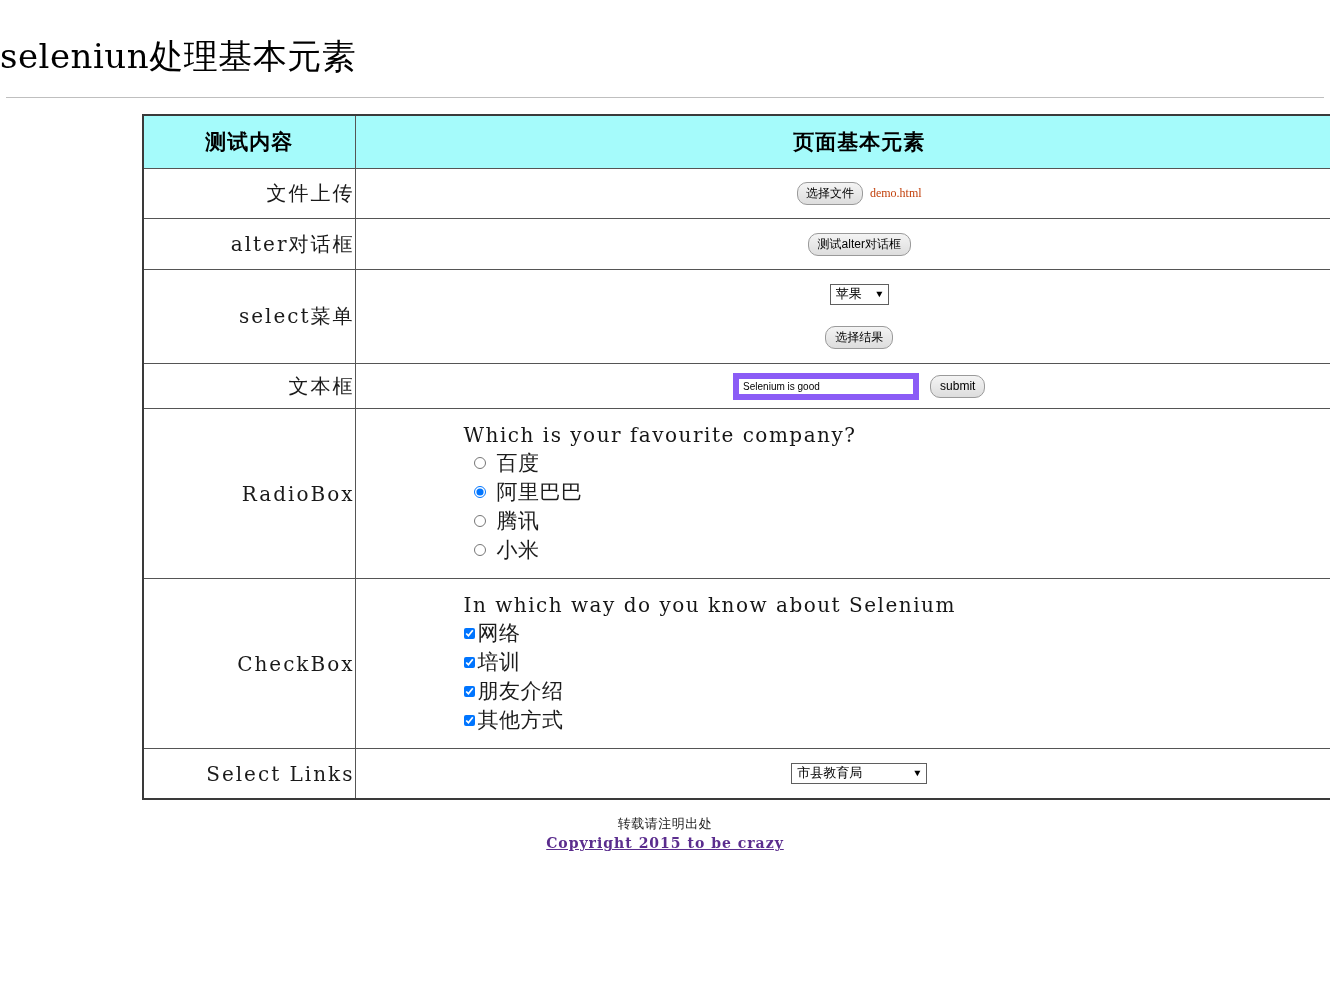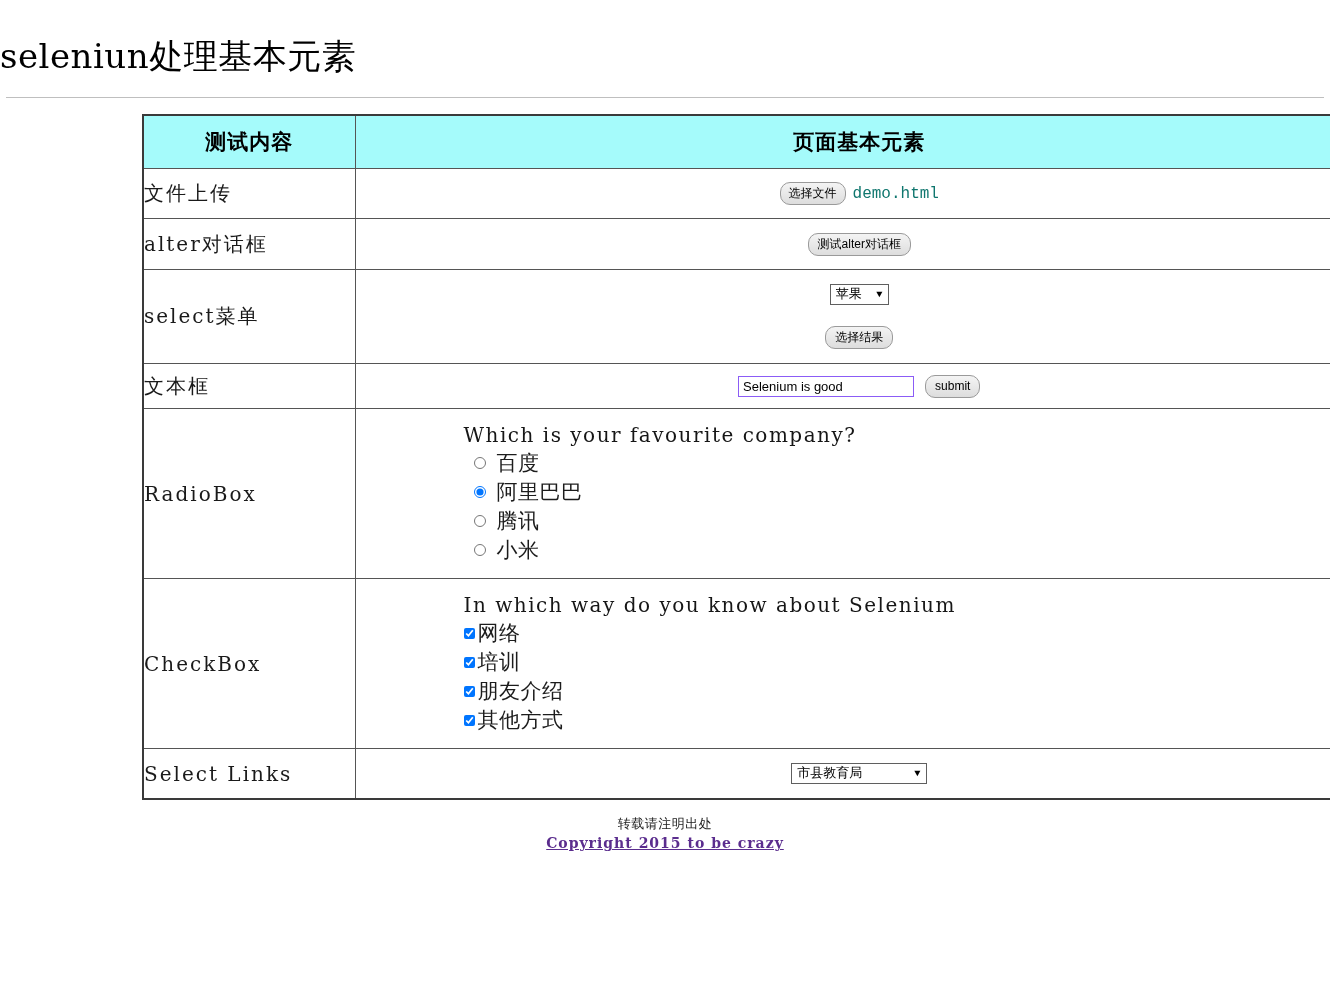--- a/index.html
+++ b/index.html
@@ -57,21 +57,21 @@
     background: #a5fbfb;
     font-family: "DejaVu Serif", "Liberation Serif", serif;
     font-weight: bold;
     font-size: 21px;
     height: 52px;
     text-align: center;
     letter-spacing: 1px;
   }
 
   td.row-label {
-    text-align: left;
+    text-align: right;
     font-family: "DejaVu Serif", "Liberation Serif", serif;
     font-size: 20px;
     letter-spacing: 2px;
     color: #1a1a1a;
   }
   td.row-content {
     text-align: center;
     padding: 0;
   }
 
@@ -99,23 +99,23 @@
   .btn-file {
     font-size: 12px;
     padding: 3px 8px 4px 8px;
   }
   .file-row {
     display: inline-flex;
     align-items: center;
     gap: 7px;
   }
   .file-name {
-    font-family: Liberation Mono, monospace;
-    font-size: 16px;
-    color: #0f766e;
+    font-family: Liberation Serif, serif;
+    font-size: 12px;
+    color: #c2410c;
   }
   .sel-shell {
     display: inline-flex;
     align-items: center;
     justify-content: space-between;
     background: #ffffff;
     border: 1px solid #5f5f5f;
     font-family: "Liberation Sans", "DejaVu Sans", sans-serif;
     font-size: 13px;
     line-height: 16px;
@@ -141,24 +141,24 @@
     height: 100%;
   }
 
   .text-row {
     display: inline-flex;
     align-items: center;
     gap: 11px;
   }
   input.txt {
     font-family: "Liberation Sans", "DejaVu Sans", sans-serif;
-    font-size: 13px;
+    font-size: 10px;
     width: 166px;
     padding: 2px 4px;
-    border: 1px solid #8b5cf6;
+    border: 6px solid #8b5cf6;
     background: #fff;
     color: #000;
     outline: none;
   }
 
   
   .q-block {
     text-align: left;
     padding-left: 108px;
   }

